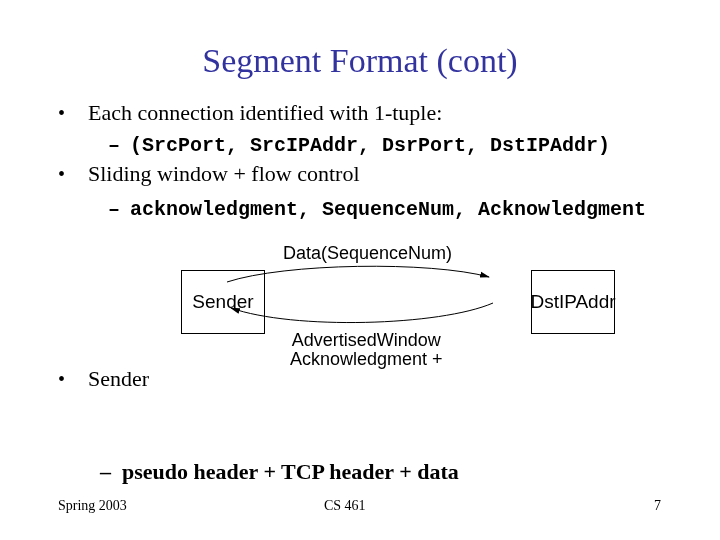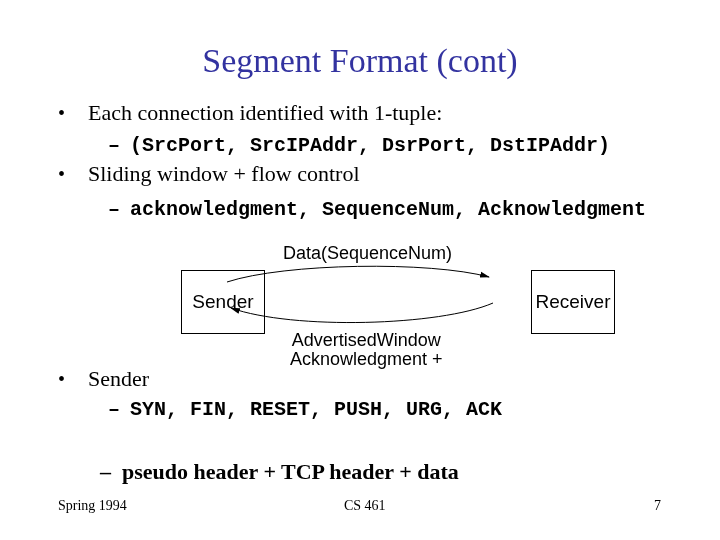--- a/index.html
+++ b/index.html
@@ -114,45 +114,42 @@
     <span class="dot">•</span><span>Sliding window + flow control</span>
   </div>
   <div class="sub-line sub-mono" style="top:199px">
     <span class="dash">–</span><span>acknowledgment, SequenceNum, Acknowledgment</span>
   </div>
 
   <div class="diagram-label" style="left:283px; top:244px">Data(SequenceNum)</div>
 
   <div class="node-box" style="left:143px; top:270px">Sender</div>
 
-  <div class="node-box" style="left:493px; top:270px">Receiver</div>
+  <div class="node-box" style="left:493px; top:270px">DstIPAddr</div>
 
   <svg id="arrows-svg" viewBox="0 0 720 540">
     <defs>
       <marker id="arrowhead" viewBox="0 0 10 8" refX="9" refY="4" markerWidth="10" markerHeight="8" orient="auto-start-reverse">
         <path d="M0,1 L10,4 L0,7 z" fill="#000000"></path>
       </marker>
     </defs>
     <path d="M 227 282 C 285 263, 430 261, 489 277" fill="none" stroke="#000000" stroke-width="1" marker-end="url(#arrowhead)"></path>
     <path d="M 493 303 C 440 326, 293 330, 231 308" fill="none" stroke="#000000" stroke-width="1" marker-end="url(#arrowhead)"></path>
   </svg>
 
   <div class="diagram-label" style="left:290px; top:331px">
     <div>AdvertisedWindow</div>
     <div>Acknowledgment +</div>
   </div>
 
   <div class="bullet-line" style="top:366px">
     <span class="dot">•</span><span>Sender</span>
   </div>
-  <div class="sub-line sub-mono" style="top:399px">
-    <span class="dash">–</span><span>SYN, FIN, RESET, PUSH, URG, ACK</span>
-  </div>
 
   <div class="sub-line sub-serif" style="top:461px">
     <span class="dash">–</span><span>pseudo header + TCP header + data</span>
   </div>
 
-  <div class="footer-item" style="left:58px">Spring 1994</div>
-  <div class="footer-item" style="left:344px">CS 461</div>
+  <div class="footer-item" style="left:58px">Spring 2003</div>
+  <div class="footer-item" style="left:324px">CS 461</div>
   <div class="footer-item" style="left:654px">7</div>
 
 </div>
 
 </body></html>

